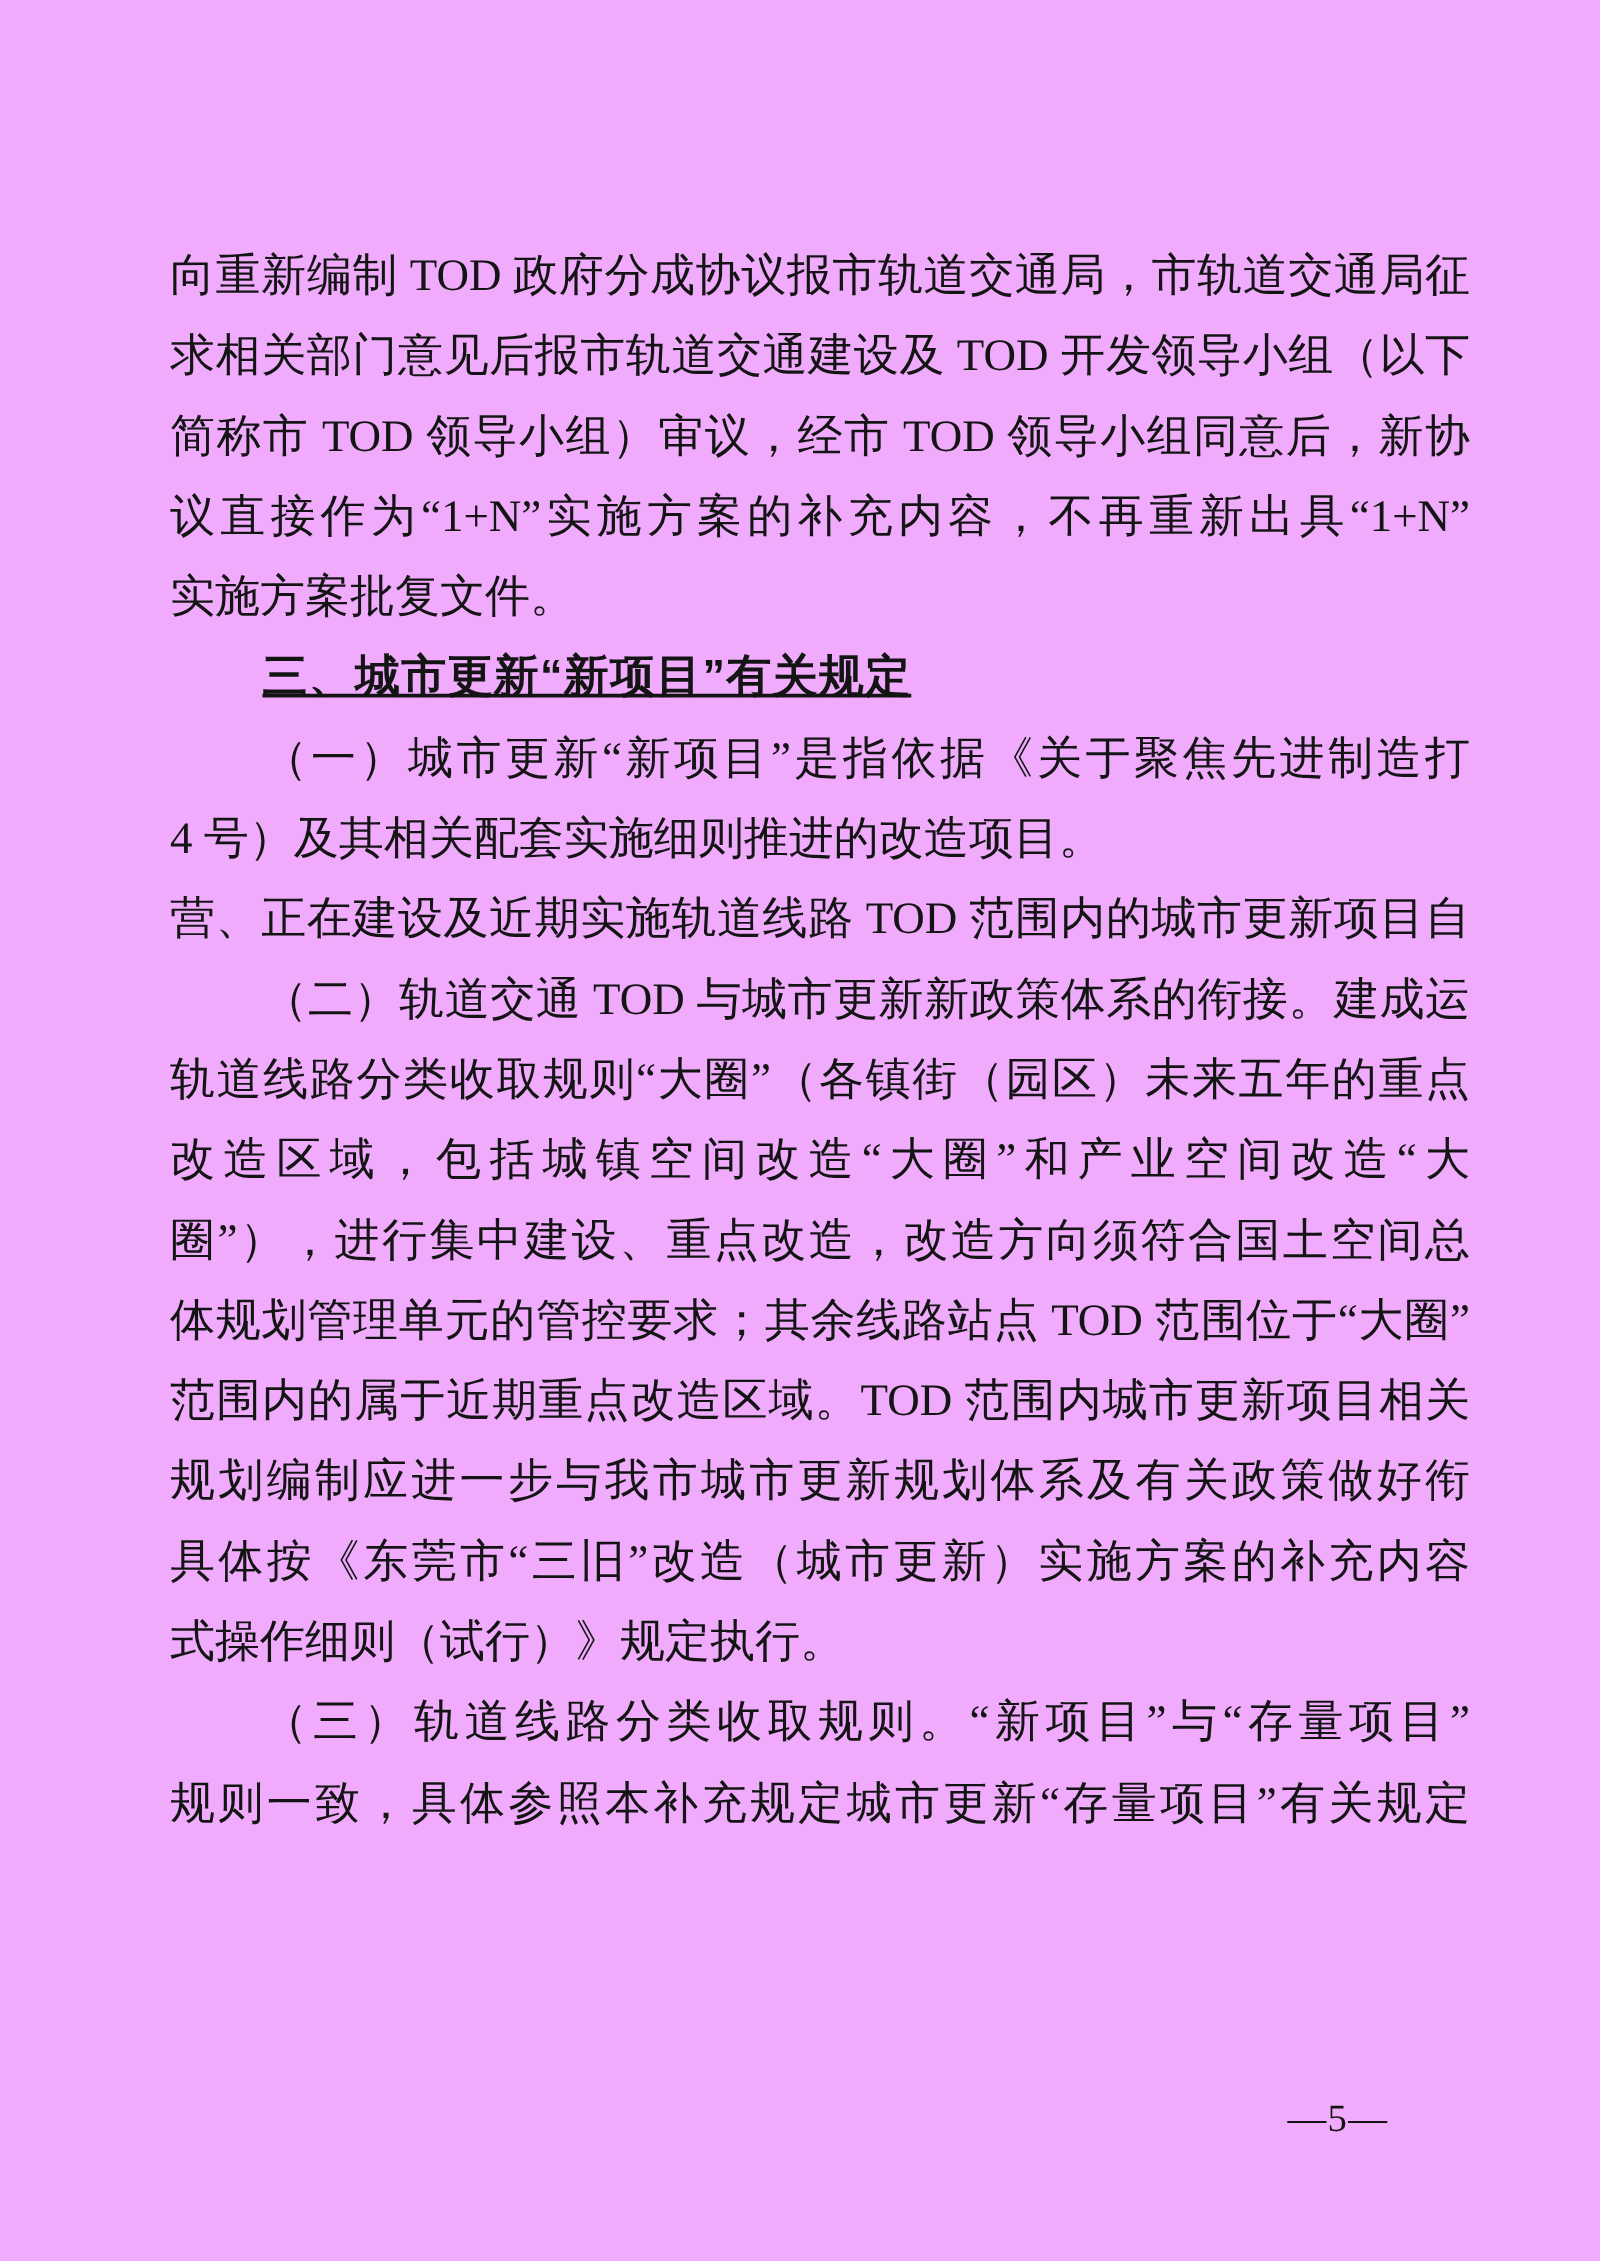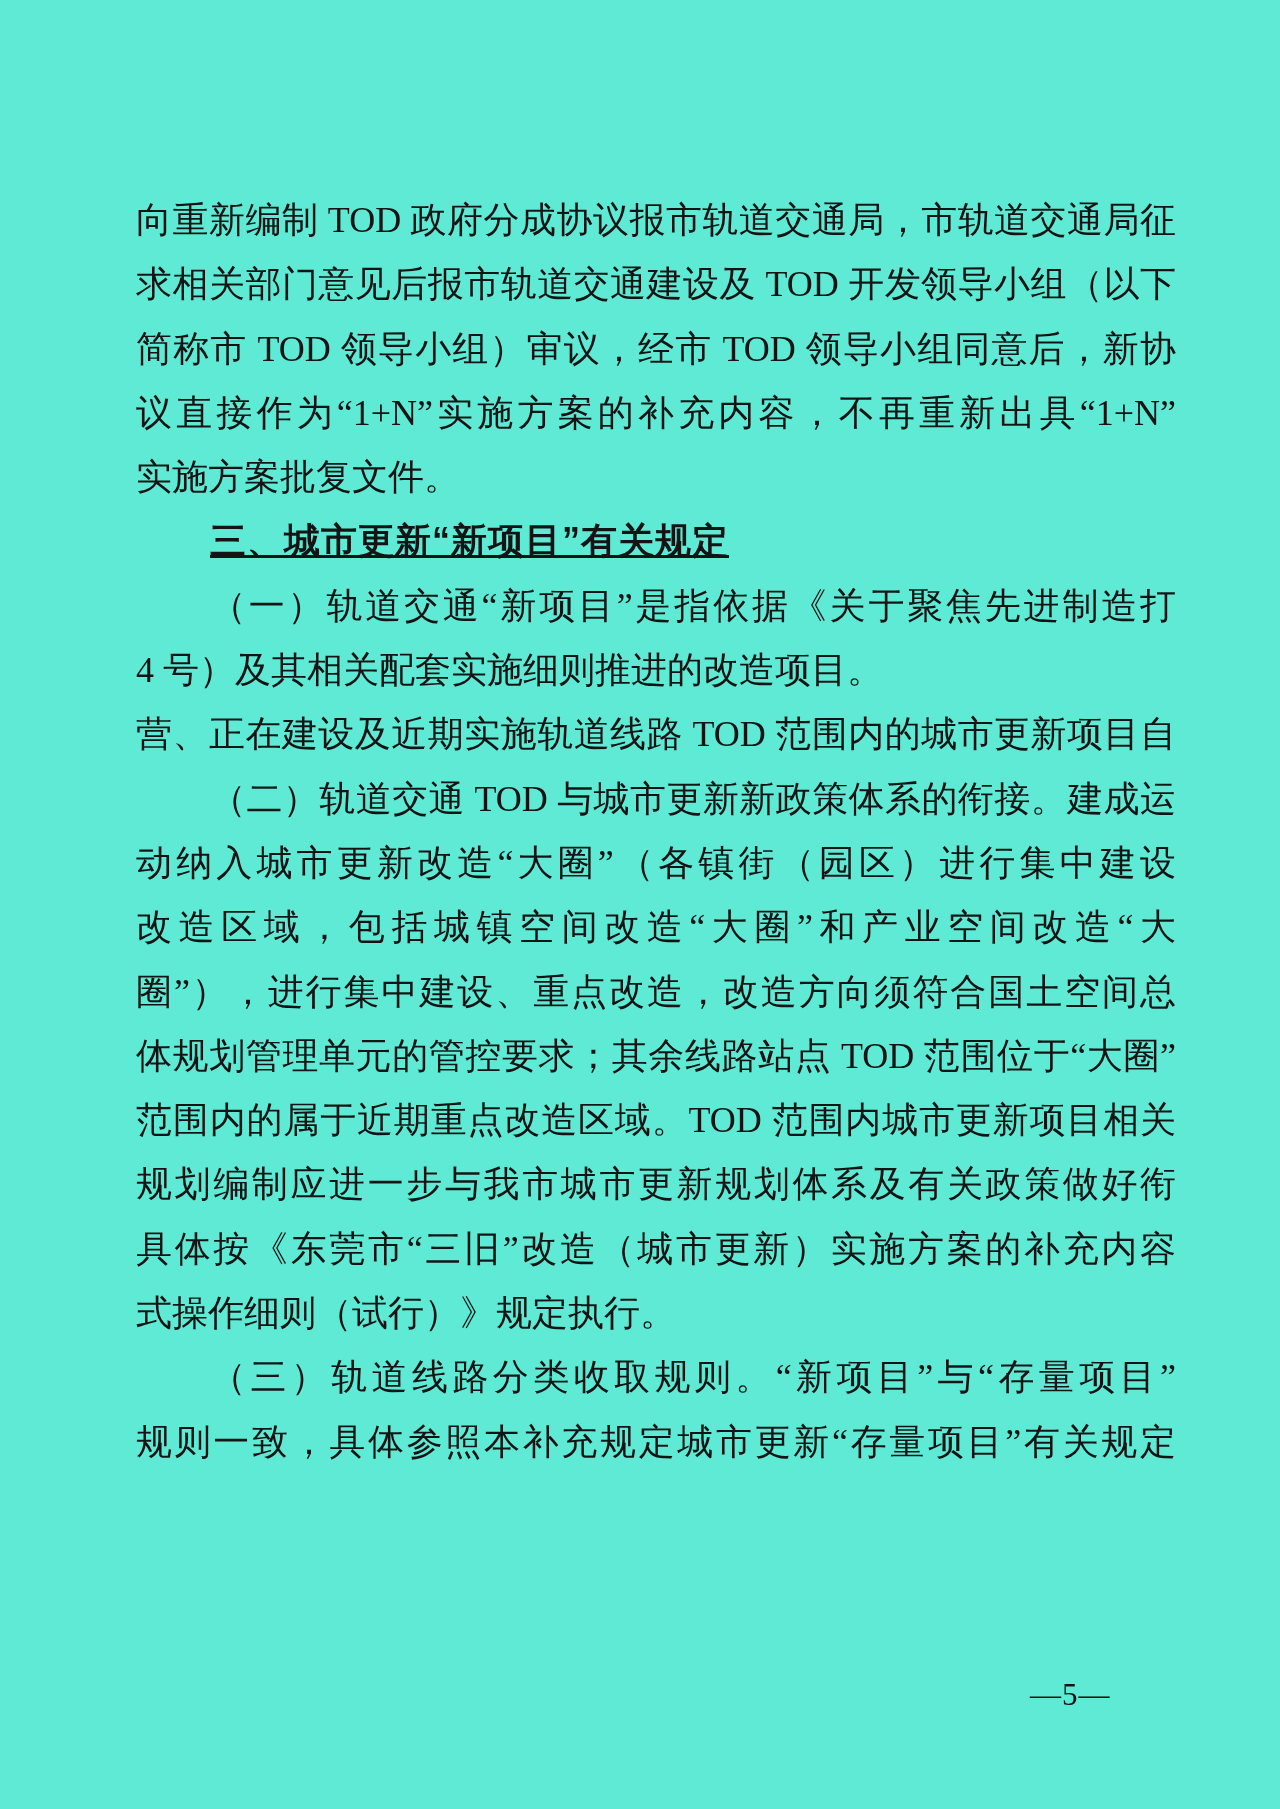--- a/index.html
+++ b/index.html
@@ -11,21 +11,21 @@
     height: 1809px;
     background: #ffffff;
     position: relative;
     font-family: "Liberation Serif", "DejaVu Serif", serif;
     color: #141414;
     overflow: hidden;
   }
   .page {
     position: absolute;
     inset: 0;
-    background: #5eead4;
+    background: #f0abfc;
   }
   .text-block {
     position: absolute;
     left: 136px;
     top: 188px;
     width: 1040px;
   }
   .line {
     height: 64.3px;
     line-height: 64.3px;
@@ -63,25 +63,25 @@
 <body>
 
 <div class="page">
   <div class="text-block">
     <div class="line fill">向重新编制 TOD 政府分成协议报市轨道交通局，市轨道交通局征</div>
     <div class="line fill">求相关部门意见后报市轨道交通建设及 TOD 开发领导小组（以下</div>
     <div class="line fill">简称市 TOD 领导小组）审议，经市 TOD 领导小组同意后，新协</div>
     <div class="line fill">议直接作为“1+N”实施方案的补充内容，不再重新出具“1+N”</div>
     <div class="line">实施方案批复文件。</div>
     <div class="line heading">三、城市更新“新项目”有关规定</div>
-    <div class="line fill indent">（一）轨道交通“新项目”是指依据《关于聚焦先进制造打</div>
+    <div class="line fill indent">（一）城市更新“新项目”是指依据《关于聚焦先进制造打</div>
     <div class="line">4 号）及其相关配套实施细则推进的改造项目。</div>
     <div class="line fill">营、正在建设及近期实施轨道线路 TOD 范围内的城市更新项目自</div>
     <div class="line fill indent">（二）轨道交通 TOD 与城市更新新政策体系的衔接。建成运</div>
-    <div class="line fill">动纳入城市更新改造“大圈”（各镇街（园区）进行集中建设</div>
+    <div class="line fill">轨道线路分类收取规则“大圈”（各镇街（园区）未来五年的重点</div>
     <div class="line fill">改造区域，包括城镇空间改造“大圈”和产业空间改造“大</div>
     <div class="line fill">圈”），进行集中建设、重点改造，改造方向须符合国土空间总</div>
     <div class="line fill">体规划管理单元的管控要求；其余线路站点 TOD 范围位于“大圈”</div>
     <div class="line fill">范围内的属于近期重点改造区域。TOD 范围内城市更新项目相关</div>
     <div class="line fill">规划编制应进一步与我市城市更新规划体系及有关政策做好衔接，</div>
     <div class="line fill">具体按《东莞市“三旧”改造（城市更新）实施方案的补充内容</div>
     <div class="line">式操作细则（试行）》规定执行。</div>
     <div class="line fill indent">（三）轨道线路分类收取规则。“新项目”与“存量项目”</div>
     <div class="line fill">规则一致，具体参照本补充规定城市更新“存量项目”有关规定</div>
   </div>

